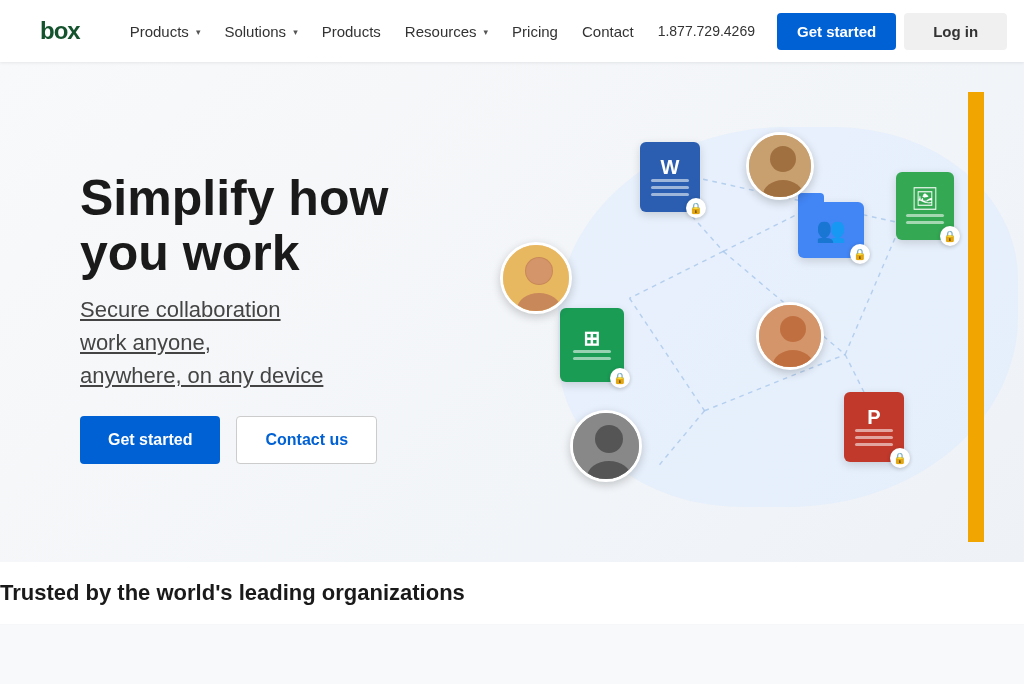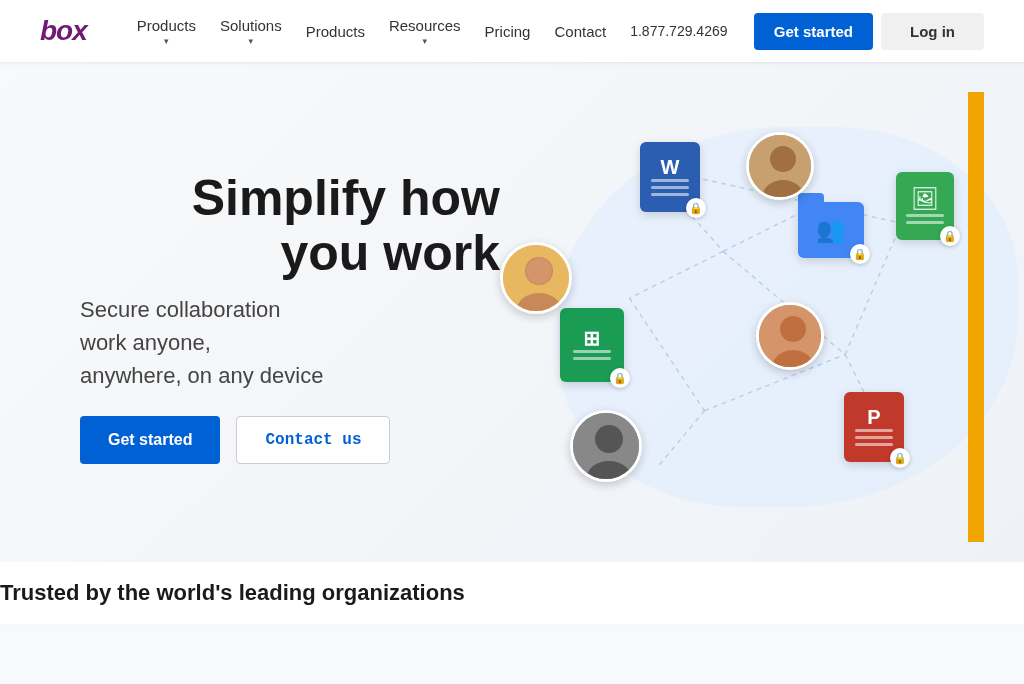--- a/index.html
+++ b/index.html
@@ -13,29 +13,29 @@
       padding: 0 40px;
       height: 62px;
       box-shadow: 0 1px 3px rgba(0,0,0,0.08);
       position: relative;
       z-index: 10;
     }
     .logo {
       display: flex; align-items: center; margin-right: 40px;
     }
     .logo-text {
-      font-size: 28px; font-weight: 700; color: #701a75; letter-spacing: -1px; font-style: italic;
+      font-size: 24px; font-weight: 700; color: #14532d; letter-spacing: -1px;
     }
     .nav-links {
       display: flex; align-items: center; gap: 4px; flex: 1;
     }
     .nav-item {
-      display: flex; align-items: center; gap: 1px;
+      display: flex; align-items: center; gap: 7px;
       padding: 8px 10px; color: #333; font-size: 15px; cursor: pointer;
-      text-decoration: none; white-space: nowrap; flex-direction: column;
+      text-decoration: none; white-space: nowrap;
     }
     .chevron {
       font-size: 9px; color: #555; margin-top: 1px;
     }
     .nav-phone {
       font-size: 14px; color: #333; margin: 0 10px; white-space: nowrap; text-align: center;
     }
     .btn-get-started-nav {
       background: #0061d5; color: #fff; border: none; border-radius: 4px;
       padding: 10px 20px; font-size: 15px; font-weight: 600; cursor: pointer;
@@ -54,33 +54,33 @@
       padding: 30px 40px 20px 80px;
       height: 500px;
       background: linear-gradient(135deg, #f8f9fa 0%, #eef2f7 100%);
       position: relative;
       overflow: hidden;
     }
     .hero-text {
       flex: 0 0 420px; z-index: 2;
     }
     .hero-title {
-      font-size: 50px; font-weight: 800; color: #1a1a1a; line-height: 1.1; margin-bottom: 12px; text-align: right;
+      font-size: 50px; font-weight: 800; color: #1a1a1a; line-height: 1.1; margin-bottom: 12px;
     }
     .hero-subtitle {
-      font-size: 22px; color: #444; line-height: 1.5; margin-bottom: 24px;
+      font-size: 22px; color: #444; line-height: 1.5; margin-bottom: 24px; text-decoration: underline;
     }
     .hero-buttons { display: flex; gap: 16px; }
     .btn-get-started-hero {
       background: #0061d5; color: #fff; border: none; border-radius: 4px;
       padding: 14px 28px; font-size: 16px; font-weight: 600; cursor: pointer;
     }
     .btn-contact {
       background: #fff; color: #0061d5; border: 1.5px solid #ccc; border-radius: 4px;
-      padding: 14px 28px; font-size: 16px; font-weight: 600; cursor: pointer; font-family: Liberation Mono, monospace;
+      padding: 14px 28px; font-size: 16px; font-weight: 600; cursor: pointer;
     }
 
     
     .hero-graphic {
       flex: 1; position: relative; height: 100%; display: flex; align-items: center; justify-content: center;
     }
     .blob {
       position: absolute;
       width: 460px; height: 380px;
       background: rgba(220, 235, 255, 0.5);

